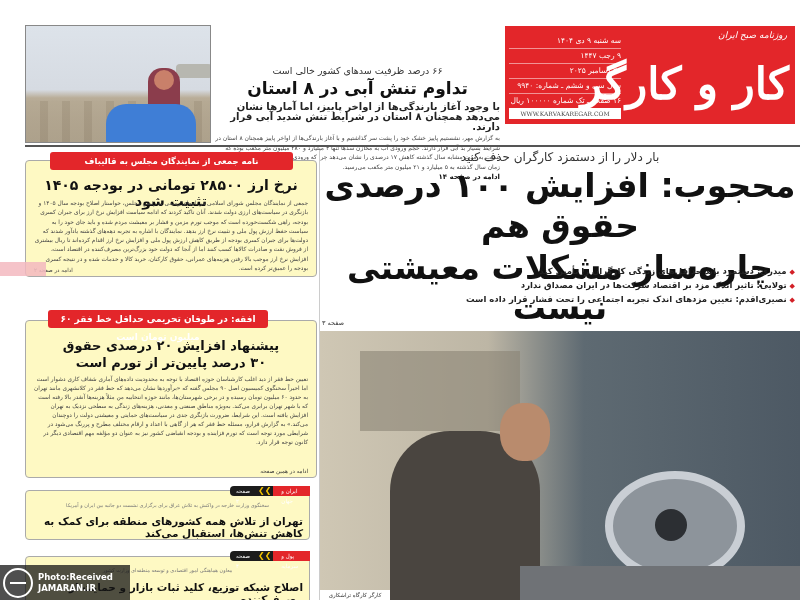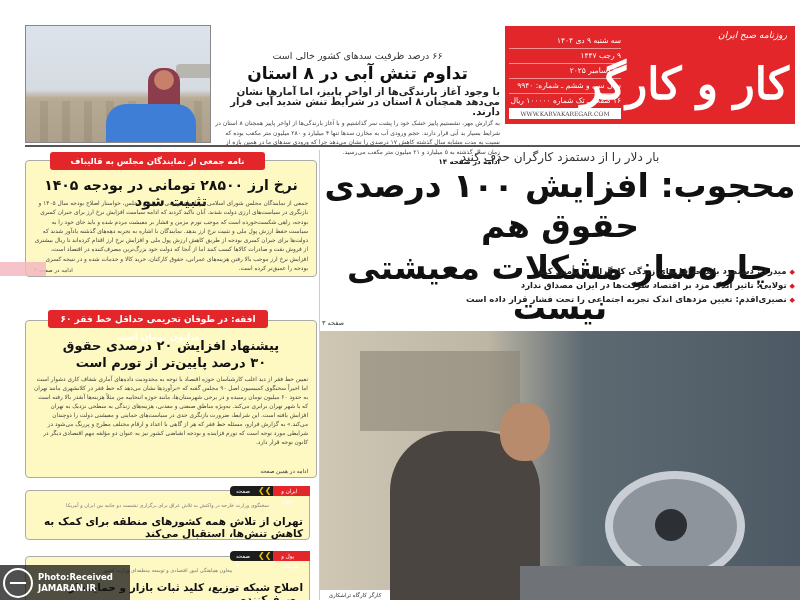--- a/index.html
+++ b/index.html
@@ -18,21 +18,21 @@
   #masthead .url { position: absolute; left: 4px; top: 82px; width: 112px; height: 11px; background: #fff; color: #444; font-family: "DejaVu Serif", serif; font-size: 6px; line-height: 11px; text-align: center; }
 
   
   #water-photo { left: 25px; top: 25px; width: 186px; height: 118px; border: 1px solid #888;
     background: linear-gradient(180deg, #dde3ea 0%, #d6dbe2 55%, #b9ad98 62%, #a89b86 80%, #9a8e7a 100%); overflow: hidden; }
   #water-photo .jug { position: absolute; left: 80px; top: 78px; width: 90px; height: 40px; border-radius: 20px 20px 4px 4px; background: #3f7ed6; }
   #water-photo .tap { position: absolute; left: 150px; top: 38px; width: 36px; height: 14px; background: #b7b7b0; border-radius: 4px; }
   #water-photo .person { position: absolute; left: 122px; top: 42px; width: 32px; height: 66px; background: #8b3d4c; border-radius: 14px 14px 6px 6px; }
   #water-photo .head { position: absolute; left: 128px; top: 44px; width: 20px; height: 20px; background: #c9806a; border-radius: 50%; }
   #water-photo .rocks { position: absolute; left: 0; top: 75px; width: 186px; height: 43px; background: repeating-linear-gradient(90deg,#b5a993 0 14px,#a59882 14px 22px); opacity: .7; }
-  #water-story { left: 215px; top: 28px; width: 285px; height: 120px; }
+  #water-story { left: 215px; top: 43px; width: 285px; height: 120px; }
   #water-story .kicker { font-size: 9.5px; color: #333; margin-top: 22px; }
   #water-story .title { font-size: 17px; font-weight: bold; margin-top: 2px; }
   #water-story .lead { font-size: 10px; font-weight: bold; line-height: 10px; margin-top: 4px; color: #222; }
   #water-story .body { font-size: 6px; line-height: 9.5px; color: #444; margin-top: 1px; }
   #water-story .cont { font-size: 7px; font-weight: bold; margin-top: 2px; }
   #top-rule { left: 25px; top: 145px; width: 775px; height: 2px; background: #555; }
 
   
   #lead { left: 320px; top: 150px; width: 480px; }
   #lead .kicker { font-size: 12px; color: #333; text-align: center; }
@@ -50,21 +50,21 @@
   #lead-photo .face { position: absolute; left: 180px; top: 72px; width: 50px; height: 58px; background: #b98b6d; border-radius: 45%; }
   #lead-photo .wheel { position: absolute; left: 285px; top: 140px; width: 140px; height: 110px; border: 8px solid #c9ced4; border-radius: 50%; background: #8d949b; }
   #lead-photo .hub { position: absolute; left: 335px; top: 178px; width: 32px; height: 32px; border-radius: 50%; background: #2c2f33; }
   #lead-photo .bench { position: absolute; left: 200px; top: 235px; width: 280px; height: 34px; background: #6f7276; }
   #lead-photo .caption { position: absolute; left: 0; bottom: 0; width: 70px; height: 10px; background: #fff; font-size: 5.5px; line-height: 10px; text-align: center; color: #333; }
 
   
   .box { border: 1px solid #aaa; border-radius: 4px; background: #fef9c3; }
   .red-tag { background: #e3262a; color: #fff; font-weight: bold; text-align: center; border-radius: 3px; }
   #budget-box { left: 25px; top: 160px; width: 292px; height: 117px; }
-  #budget-tag { left: 50px; top: 152px; width: 215px; height: 18px; font-size: 8.5px; line-height: 18px; }
+  #budget-tag { left: 50px; top: 152px; width: 243px; height: 18px; font-size: 8.5px; line-height: 18px; }
   #budget-box .title { position: absolute; top: 16px; right: 8px; left: 8px; font-size: 14px; font-weight: bold; text-align: center; }
   #budget-box .body { position: absolute; top: 38px; right: 8px; left: 8px; font-size: 5.8px; line-height: 9.3px; color: #444; }
   #budget-box .cont { position: absolute; bottom: 3px; left: 8px; font-size: 5.5px; color: #444; }
   #pink-strip { left: 0; top: 262px; width: 46px; height: 14px; background: #f3b8c0; opacity: .85; }
 
   #poverty-tag { left: 48px; top: 310px; width: 220px; height: 18px; font-size: 9px; line-height: 18px; }
   #poverty-box { left: 25px; top: 320px; width: 292px; height: 158px; }
   #poverty-box .title { position: absolute; top: 16px; right: 8px; left: 8px; font-size: 13px; font-weight: bold; line-height: 17px; text-align: center; }
   #poverty-box .body { position: absolute; top: 54px; right: 8px; left: 8px; font-size: 5.8px; line-height: 9px; color: #444; }
   #poverty-box .cont { position: absolute; bottom: 3px; right: 8px; font-size: 5.5px; color: #333; }

